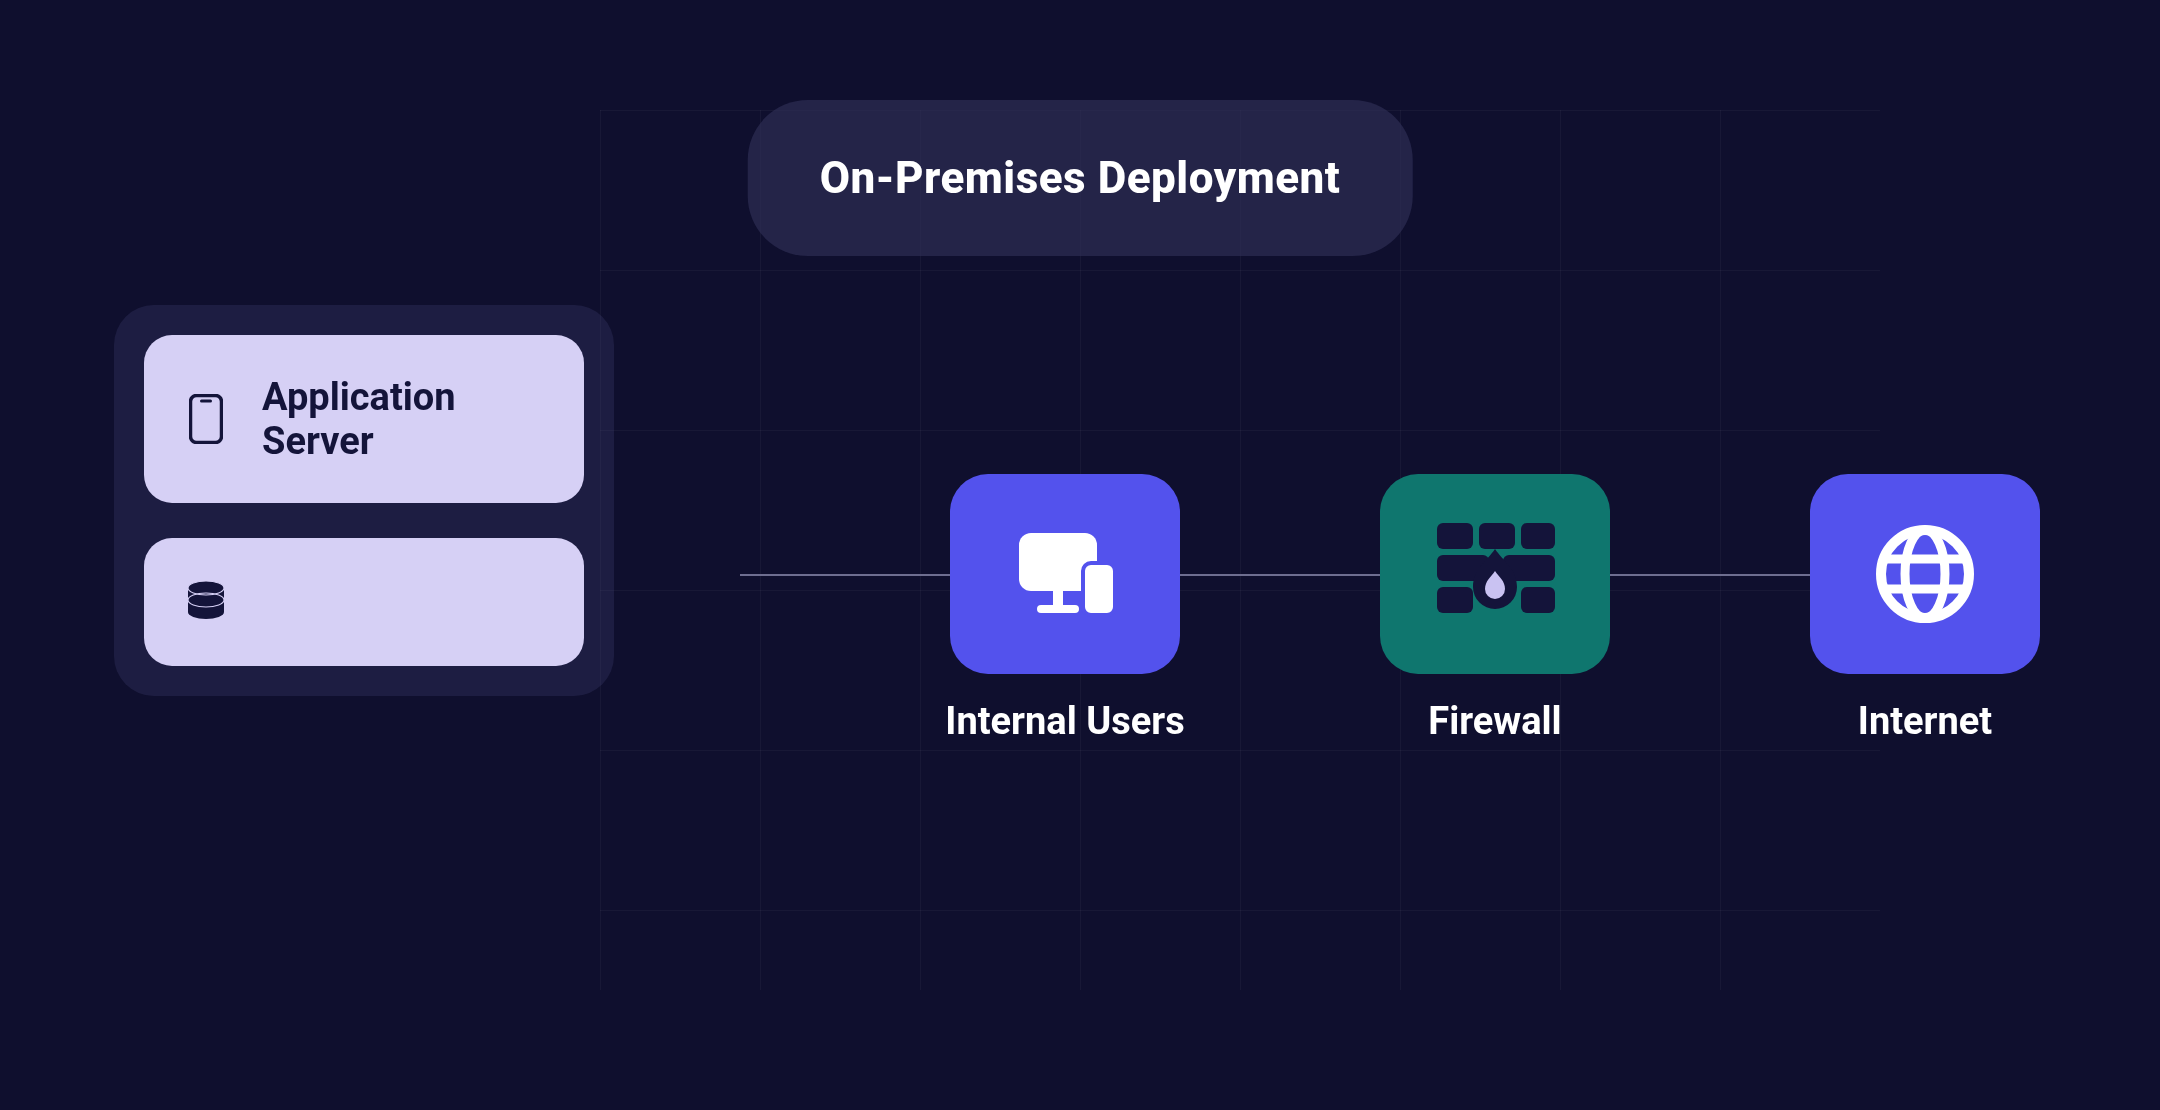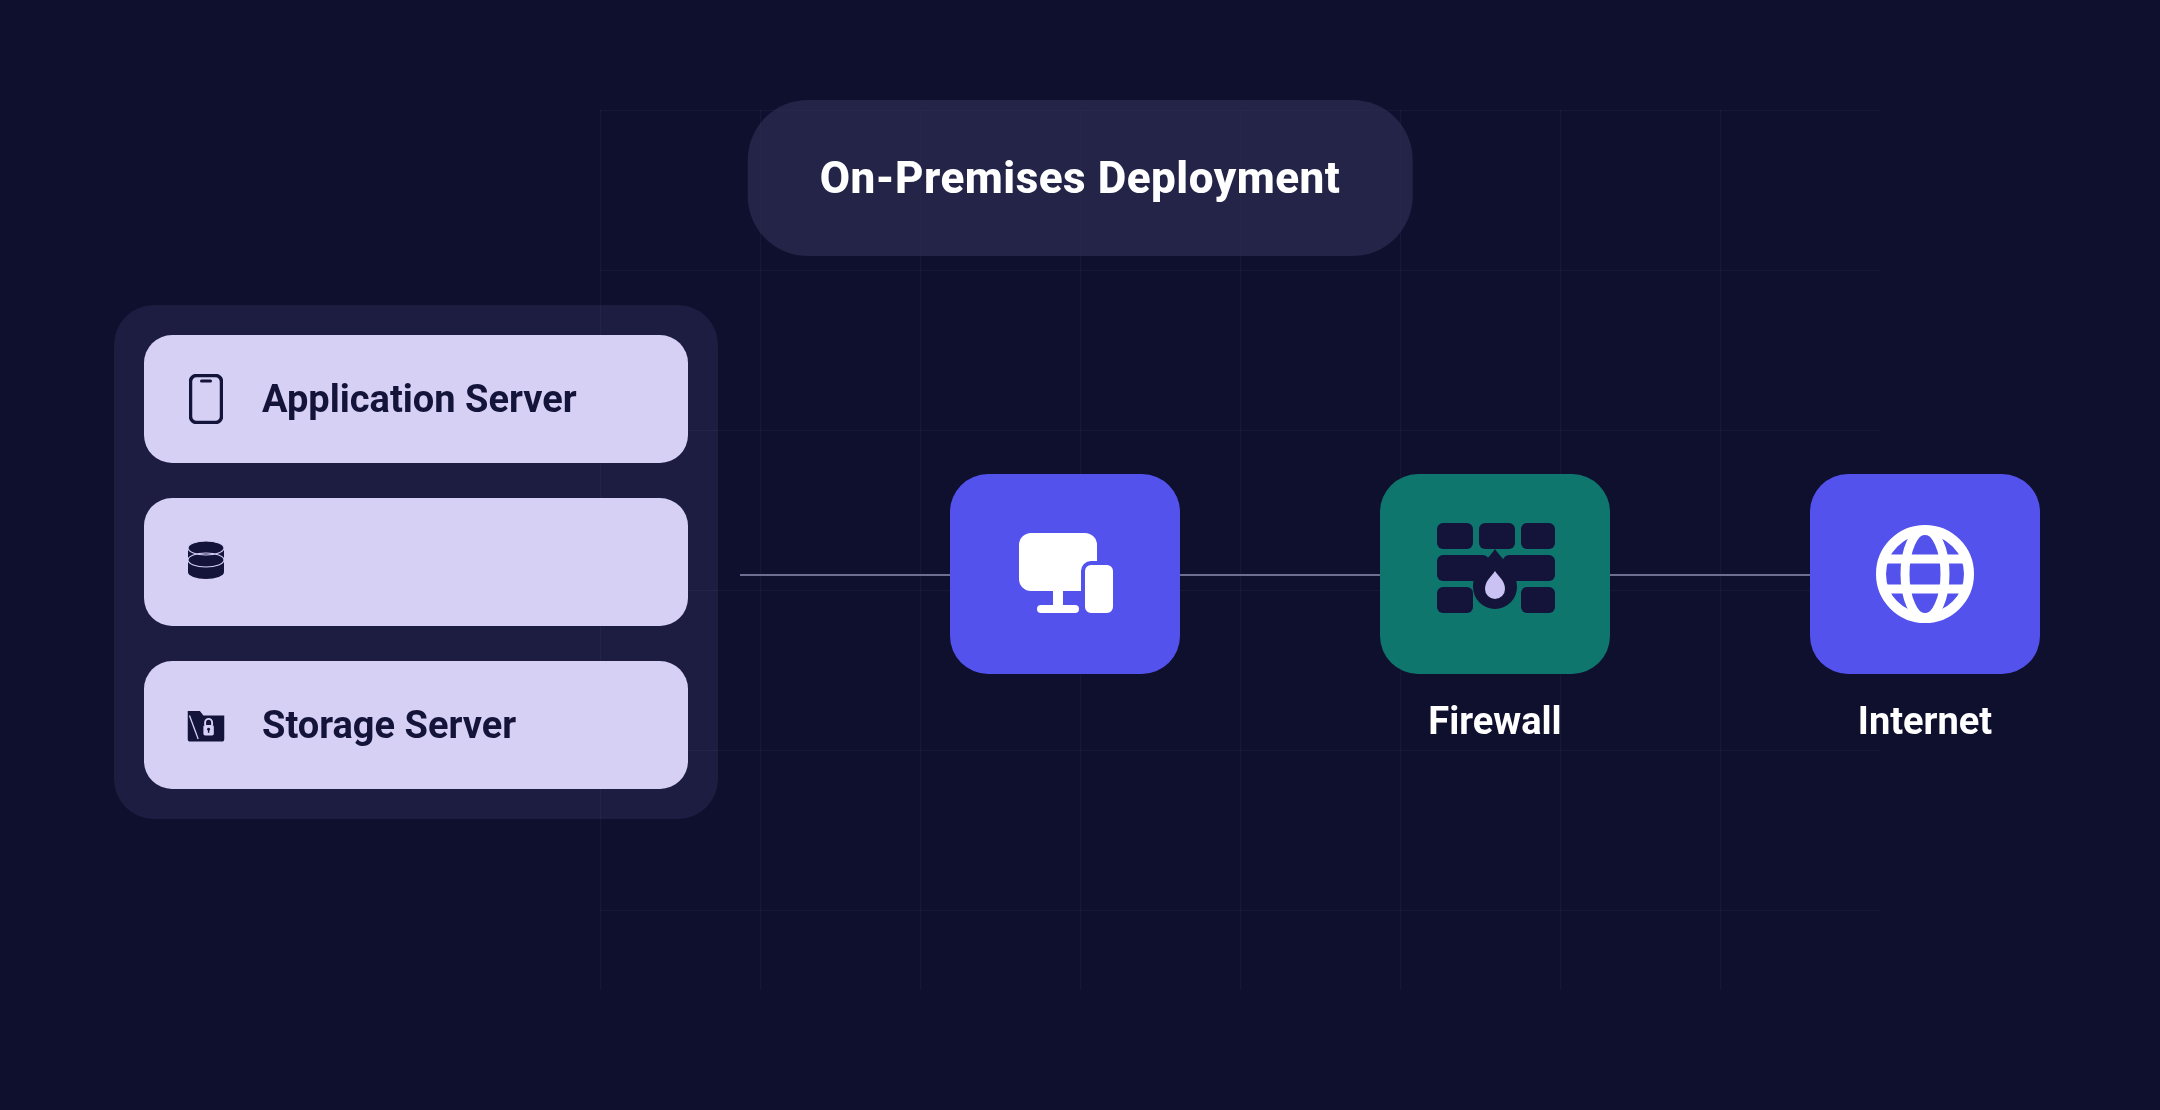--- a/index.html
+++ b/index.html
@@ -32,21 +32,21 @@
     padding: 52px 72px;
     color: #ffffff;
     font-weight: 800;
     font-size: 44px;
     letter-spacing: 0.5px;
   }
   .server-panel {
     position: absolute;
     left: 114px;
     top: 305px;
-    width: 604px;
+    width: 500px;
     background: rgba(70,70,120,0.28);
     border-radius: 40px;
     padding: 30px 30px;
     display: flex;
     flex-direction: column;
     gap: 35px;
   }
   .server-card {
     background: #d6d0f5;
     border-radius: 28px;
@@ -119,48 +119,36 @@
       <svg width="40" height="44" viewBox="0 0 40 44">
         <ellipse cx="20" cy="8" rx="18" ry="7" fill="#14143a"></ellipse>
         <path d="M2 8 v12 a18 7 0 0 0 36 0 V8" fill="#14143a"></path>
         <ellipse cx="20" cy="20" rx="18" ry="7" fill="#14143a"></ellipse>
         <path d="M2 20 v12 a18 7 0 0 0 36 0 V20" fill="#14143a"></path>
         <ellipse cx="20" cy="8" rx="18" ry="7" fill="none" stroke="#d6d0f5" stroke-width="1.2"></ellipse>
         <ellipse cx="20" cy="20" rx="18" ry="7" fill="none" stroke="#d6d0f5" stroke-width="1.2"></ellipse>
       </svg>
     </span>
   </div>
-  <div class="server-card">
-    <span class="server-icon">
-      <svg width="46" height="40" viewBox="0 0 46 40">
-        <path d="M2 4 h14 l4 5 h24 v27 a3 3 0 0 1 -3 3 H5 a3 3 0 0 1 -3 -3 Z" fill="#14143a"></path>
-        <path d="M4 9 L14 36" stroke="#d6d0f5" stroke-width="1.5"></path>
-        <rect x="20" y="20" width="12" height="12" rx="2" fill="#d6d0f5"></rect>
-        <path d="M22 20 v-3 a4 4 0 0 1 8 0 v3" fill="none" stroke="#d6d0f5" stroke-width="2.2"></path>
-        <circle cx="26" cy="25" r="1.7" fill="#14143a"></circle>
-        <rect x="25.2" y="25" width="1.6" height="4" fill="#14143a"></rect>
-      </svg>
-    </span>
-    <span class="server-label">Storage Server</span>
-  </div>
 </div>
 
 <div class="connector" style="left:740px; top:574px; width:210px;"></div>
 <div class="connector" style="left:1180px; top:574px; width:200px;"></div>
 <div class="connector" style="left:1610px; top:574px; width:200px;"></div>
 
 <div class="node node-blue" style="left:950px; top:474px;">
   <span>
     <svg width="120" height="110" viewBox="0 0 120 110">
       <rect x="14" y="14" width="78" height="58" rx="12" fill="#ffffff"></rect>
       <rect x="48" y="72" width="10" height="14" fill="#ffffff"></rect>
       <rect x="32" y="86" width="42" height="8" rx="4" fill="#ffffff"></rect>
       <rect x="78" y="44" width="32" height="52" rx="8" fill="#ffffff" stroke="#5352ed" stroke-width="4"></rect>
     </svg>
   </span>
+  <div class="node-label">Internal Users</div>
 </div>
 
 <div class="node node-lavender" style="left:1380px; top:474px;">
   <span>
     <svg width="140" height="130" viewBox="0 0 140 130">
       <g fill="#14143a">
         <rect x="12" y="14" width="36" height="26" rx="6"></rect>
         <rect x="54" y="14" width="36" height="26" rx="6"></rect>
         <rect x="96" y="14" width="34" height="26" rx="6"></rect>
         <rect x="12" y="46" width="52" height="26" rx="6"></rect>

